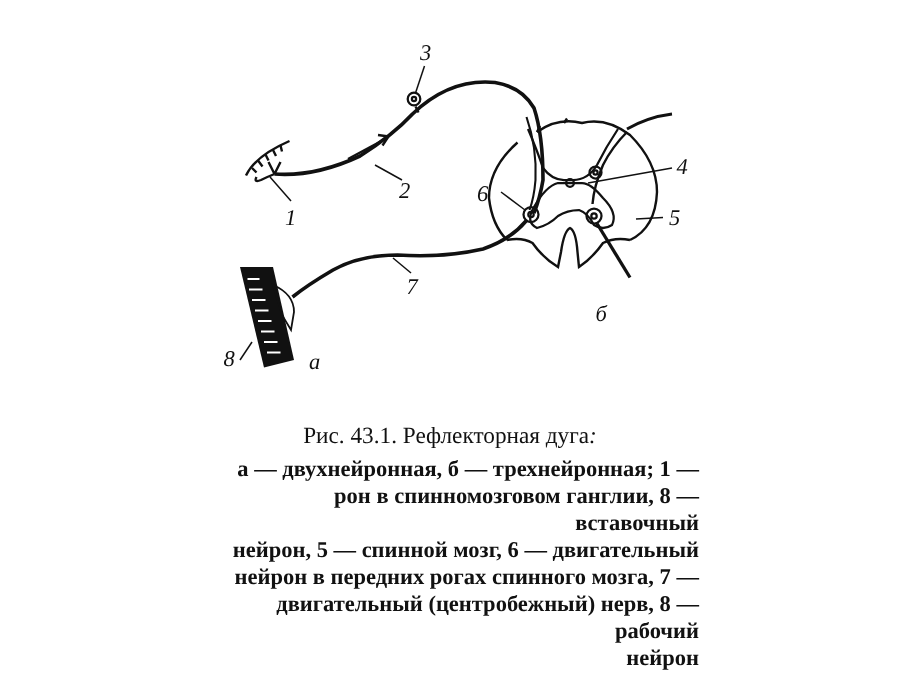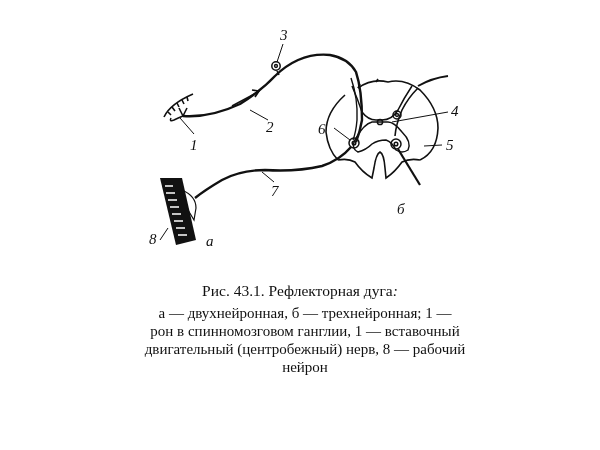--- a/index.html
+++ b/index.html
@@ -2,21 +2,21 @@
 <html><head>
 <meta charset="utf-8">
 <style>
   html, body { margin: 0; padding: 0; background: #ffffff; }
   body { width: 600px; height: 450px; position: relative; overflow: hidden; font-family: "Liberation Serif", "DejaVu Serif", serif; color: #111; }
   .figure { position: absolute; left: 0; top: 0; width: 600px; height: 270px; }
   .lbl { font-family: "Liberation Serif", serif; font-style: italic; font-size: 15px; fill: #111; }
   .caption-title { position: absolute; left: 0; width: 600px; top: 282px; text-align: center; font-size: 15.5px; }
   .caption-title .fig-no { font-weight: normal; }
   .caption-title i { font-style: italic; }
-  .caption-body { position: absolute; left: 144px; width: 322px; top: 304px; text-align: center; font-size: 15px; line-height: 18px; }
+  .caption-body { position: absolute; left: 144px; width: 322px; top: 304px; text-align: right; font-size: 15px; line-height: 18px; font-weight: bold; }
 </style>
 </head>
 <body>
 
 <div class="figure">
   <svg width="600" height="270" viewBox="0 0 600 270">
 
     <g fill="none" stroke="#111" stroke-width="1.6">
       <path d="M358,88 Q372,78 388,82 Q404,78 420,90 Q438,108 438,128 Q437,152 420,160"></path>
       <path d="M345,95 Q326,112 326,132 Q328,150 338,160"></path>
@@ -102,16 +102,18 @@
   </svg>
 </div>
 
 <div class="caption-title">
   <span class="fig-no">Рис. 43.1.</span>
   <span>Рефлекторная дуга</span><i>:</i>
 </div>
 
 <div class="caption-body">
   <div>а — двухнейронная, б — трехнейронная; 1 —</div>
-  <div>рон в спинномозговом ганглии, 1 — вставочный</div>
+  <div>рон в спинномозговом ганглии, 8 — вставочный</div>
+  <div>нейрон, 5 — спинной мозг, 6 — двигательный</div>
+  <div>нейрон в передних рогах спинного мозга, 7 —</div>
   <div>двигательный (центробежный) нерв, 8 — рабочий</div>
   <div>нейрон</div>
 </div>
 
 </body></html>

